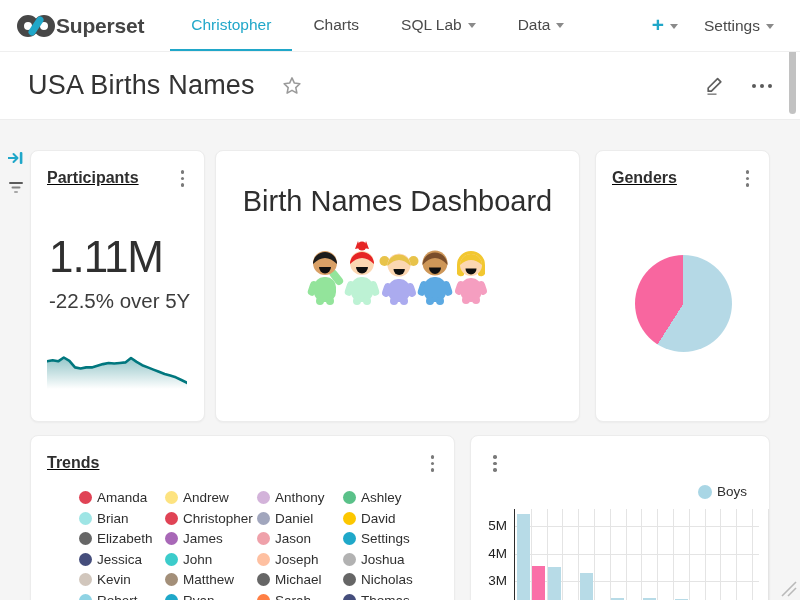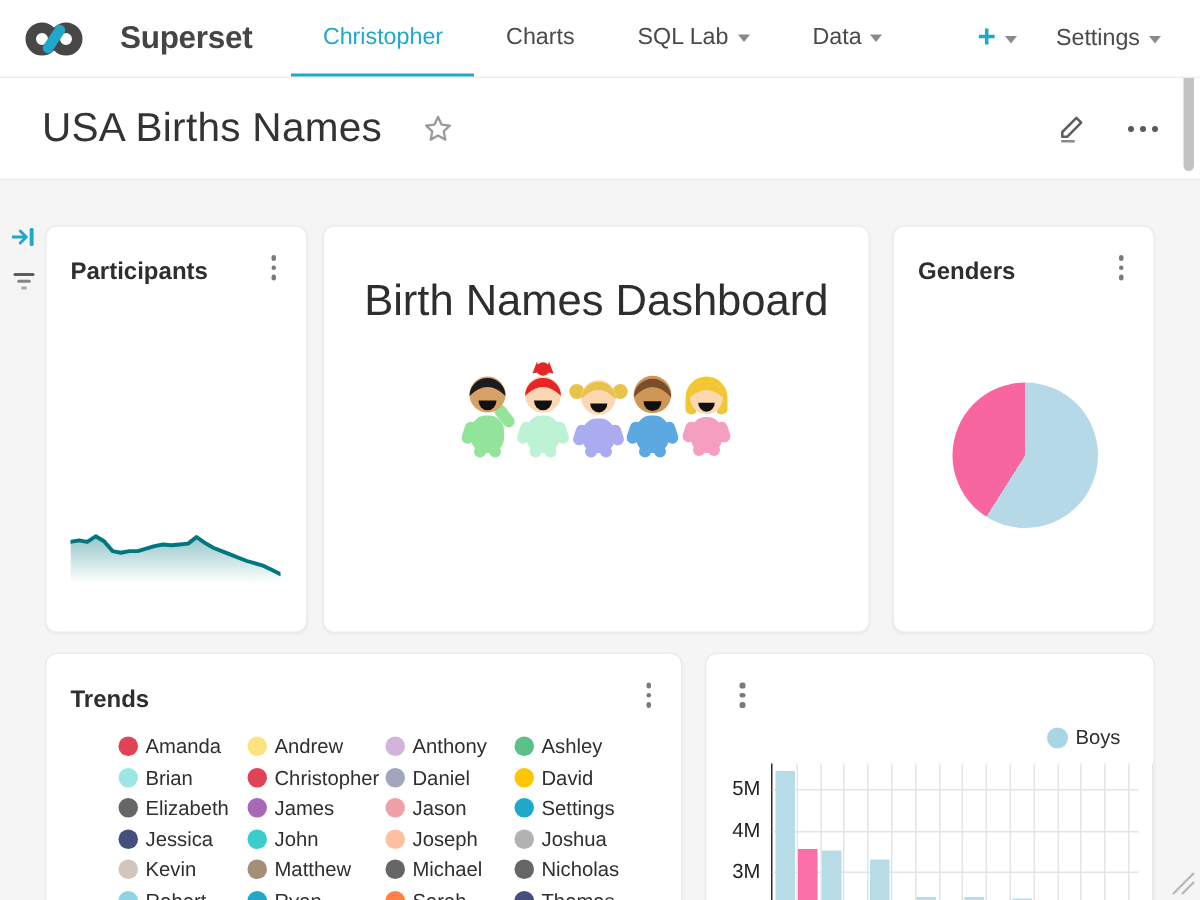--- a/index.html
+++ b/index.html
@@ -2,21 +2,21 @@
 <html><head>
 <meta charset="utf-8">
 <style>
   html,body{margin:0;padding:0;background:#ddd;}
   *{box-sizing:border-box;font-family:"Liberation Sans",sans-serif;}
   .screen{position:relative;width:800px;height:600px;overflow:hidden;background:#f5f5f5;}
 
   
   .navbar{position:absolute;top:0;left:0;width:800px;height:52px;background:#fff;
           border-bottom:1px solid #efefef;display:flex;align-items:stretch;z-index:5;}
-  .brand{display:flex;align-items:center;gap:24px;padding:0 26px 0 16px;}
+  .brand{display:flex;align-items:center;gap:0;padding:0 26px 0 16px;}
   .brand-text{font-size:21px;font-weight:bold;color:#454545;letter-spacing:-0.2px;}
   .nav-menu{display:flex;align-items:stretch;}
   .nav-item{display:flex;align-items:center;gap:6px;padding:0 21px;font-size:15.5px;color:#4a4a4a;
             cursor:pointer;border-bottom:2px solid transparent;}
   .nav-item.active{color:#20A7C9;border-bottom-color:#20A7C9;}
   .caret{width:0;height:0;border-left:4px solid transparent;border-right:4px solid transparent;
          border-top:5px solid #8a8a8a;margin-top:2px;}
   .nav-right{margin-left:auto;display:flex;align-items:center;gap:26px;padding-right:26px;}
   .plus-btn{display:flex;align-items:center;gap:6px;cursor:pointer;}
   .plus-glyph{color:#20A7C9;font-size:21px;font-weight:bold;line-height:1;margin-top:-2px;}
@@ -33,21 +33,21 @@
   .dots-h{display:flex;gap:4px;cursor:pointer;padding:4px;}
   .dots-h i{width:4px;height:4px;border-radius:50%;background:#5a5a5a;}
 
   
   .left-rail{position:absolute;left:7px;top:150px;display:flex;flex-direction:column;gap:14px;align-items:center;}
   .rail-btn{cursor:pointer;display:flex;}
 
   
   .card{position:absolute;background:#fff;border:1px solid #ececec;border-radius:8px;
         box-shadow:0 1px 2px rgba(0,0,0,0.04);overflow:hidden;}
-  .card-head{display:flex;align-items:flex-end;justify-content:space-between;padding:15px 14px 0 16px;}
+  .card-head{display:flex;align-items:center;justify-content:space-between;padding:15px 14px 0 16px;text-decoration:underline;}
   .card-title{font-size:16px;font-weight:600;color:#2e2e2e;}
   .kebab{display:flex;flex-direction:column;gap:3px;cursor:pointer;padding:4px 6px;}
   .kebab i{width:3.5px;height:3.5px;border-radius:50%;background:#7a7a7a;}
 
   #card-participants{left:30px;top:150px;width:175px;height:272px;}
   .big-number{font-size:44px;color:#2f2f2f;letter-spacing:-1px;margin:44px 0 0 18px;line-height:1;}
   .big-delta{font-size:20.5px;color:#3c3c3c;margin:10px 0 0 18px;}
   .spark{position:absolute;left:16px;bottom:32px;}
 
   #card-markdown{left:215px;top:150px;width:365px;height:272px;}
@@ -160,20 +160,22 @@
 
   <section class="card" id="card-participants">
     <div class="card-head">
       <span class="card-title">Participants</span>
       <span class="kebab">
           <i></i>
           <i></i>
           <i></i>
         </span>
     </div>
+    <div class="big-number">1.11M</div>
+    <div class="big-delta">-22.5% over 5Y</div>
     <svg class="spark" width="140" height="42" viewBox="0 0 140 42">
       <defs>
         <linearGradient id="sparkfill" x1="0" y1="0" x2="0" y2="1">
           <stop offset="0" stop-color="#00777E" stop-opacity="0.42"></stop>
           <stop offset="1" stop-color="#00777E" stop-opacity="0"></stop>
         </linearGradient>
       </defs>
       <path id="spark-area" fill="url(#sparkfill)" d="M0.0,14.3 L5.6,13.2 L11.2,14.3 L16.8,10.5 L22.4,13.8 L28.0,20.4 L33.6,21.5 L39.2,20.4 L44.8,20.4 L50.4,18.7 L56.0,17.1 L61.6,16.0 L67.2,16.5 L72.8,16.0 L78.4,15.4 L84.0,11.0 L89.6,14.9 L95.2,18.2 L100.8,20.4 L106.4,22.6 L112.0,24.8 L117.6,27.0 L123.2,28.6 L128.8,30.3 L134.4,33.0 L140.0,35.8 L140,42 L0,42 Z"></path>
       <path id="spark-line" fill="none" stroke="#00777E" stroke-width="2.6" stroke-linejoin="round" stroke-linecap="round" d="M0.0,14.3 L5.6,13.2 L11.2,14.3 L16.8,10.5 L22.4,13.8 L28.0,20.4 L33.6,21.5 L39.2,20.4 L44.8,20.4 L50.4,18.7 L56.0,17.1 L61.6,16.0 L67.2,16.5 L72.8,16.0 L78.4,15.4 L84.0,11.0 L89.6,14.9 L95.2,18.2 L100.8,20.4 L106.4,22.6 L112.0,24.8 L117.6,27.0 L123.2,28.6 L128.8,30.3 L134.4,33.0 L140.0,35.8"></path>
     </svg>

